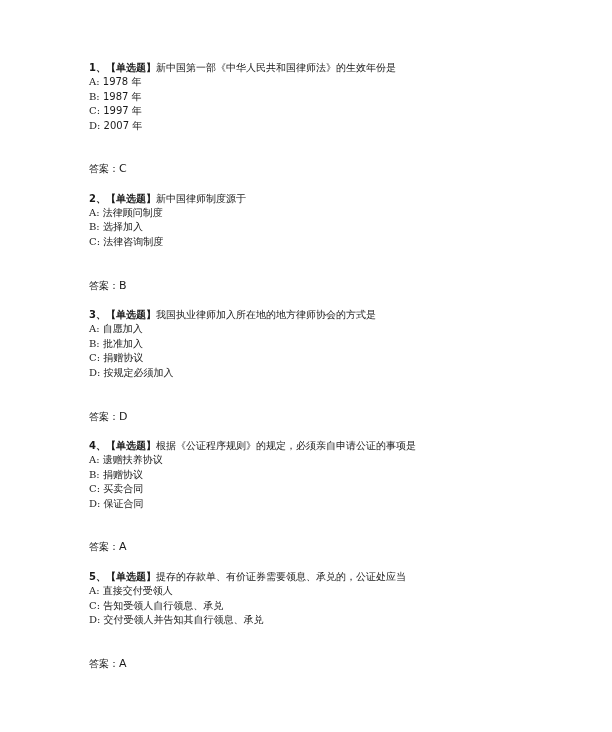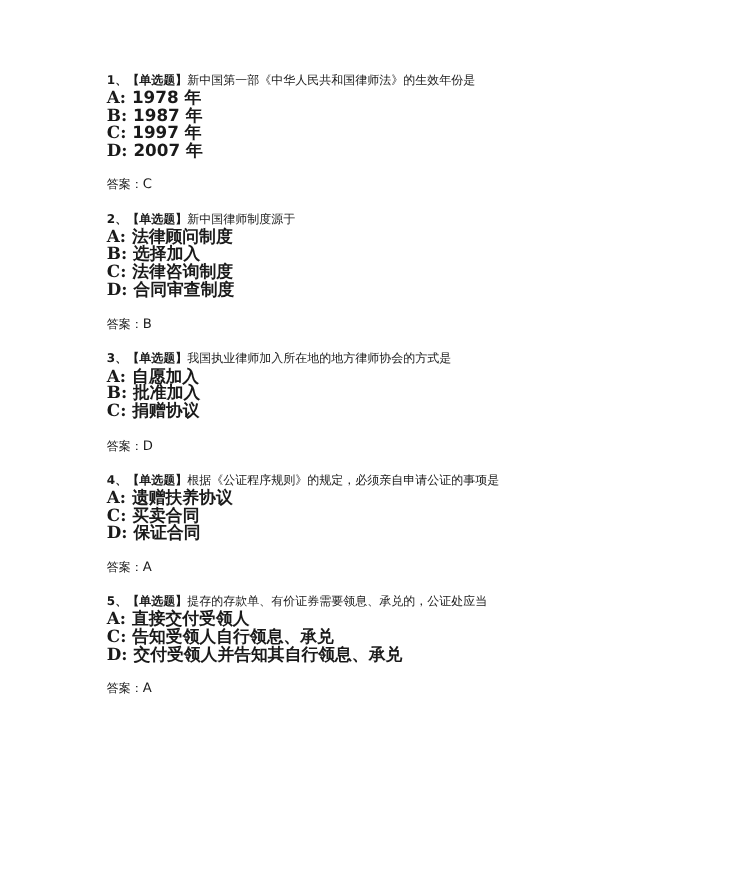--- a/index.html
+++ b/index.html
@@ -3,24 +3,24 @@
 <meta charset="utf-8">
 <style>
   html, body { margin:0; padding:0; background:#ffffff; }
   body { width:612px; height:732px; position:relative; overflow:hidden;
          font-family:"DejaVu Serif", "Liberation Serif", serif; color:#1a1a1a; }
   .page { position:absolute; left:89px; top:60px; width:460px; }
   .question { margin:0; }
   .q-title { font-size:10px; line-height:15px; height:15px; white-space:nowrap; }
   .q-num { font-family:"DejaVu Sans", sans-serif; font-weight:bold; }
   .q-type { font-weight:bold; }
-  .opt { font-size:14px; line-height:14.6px; height:14.6px; white-space:nowrap;font-weight:bold; }
+  .opt { font-size:10px; line-height:14.6px; height:14.6px; white-space:nowrap; }
   .opt-letter { font-family:"DejaVu Serif", serif; }
   .opt-text-num { font-family:"DejaVu Sans", sans-serif; }
-  .answer { font-size:10px; line-height:15px; height:15px; margin-top:13px; white-space:nowrap; }
+  .answer { font-size:10px; line-height:15px; height:15px; margin-top:28px; white-space:nowrap; }
   .answer-val { font-family:"DejaVu Sans", sans-serif; font-size:11px; }
   .q-gap { height:14.5px; }
 </style>
 </head>
 <body>
 
 <div class="page">
 
   <div class="question">
     <div class="q-title">
@@ -34,41 +34,42 @@
   </div>
   <div class="q-gap"></div>
 
   <div class="question">
     <div class="q-title">
       <span class="q-num">2、</span><span class="q-type">【单选题】</span><span>新中国律师制度源于</span>
     </div>
     <div class="opt"><span class="opt-letter">A: </span><span>法律顾问制度</span></div>
     <div class="opt"><span class="opt-letter">B: </span><span>选择加入</span></div>
     <div class="opt"><span class="opt-letter">C: </span><span>法律咨询制度</span></div>
-    <div class="opt"><span class="opt-letter">D: </span><span>合同审查制度</span></div>
     <div class="answer"><span>答案：</span><span class="answer-val">B</span></div>
   </div>
   <div class="q-gap"></div>
 
   <div class="question">
     <div class="q-title">
       <span class="q-num">3、</span><span class="q-type">【单选题】</span><span>我国执业律师加入所在地的地方律师协会的方式是</span>
     </div>
     <div class="opt"><span class="opt-letter">A: </span><span>自愿加入</span></div>
     <div class="opt"><span class="opt-letter">B: </span><span>批准加入</span></div>
     <div class="opt"><span class="opt-letter">C: </span><span>捐赠协议</span></div>
+    <div class="opt"><span class="opt-letter">D: </span><span>按规定必须加入</span></div>
     <div class="answer"><span>答案：</span><span class="answer-val">D</span></div>
   </div>
   <div class="q-gap"></div>
 
   <div class="question">
     <div class="q-title">
       <span class="q-num">4、</span><span class="q-type">【单选题】</span><span>根据《公证程序规则》的规定，必须亲自申请公证的事项是</span>
     </div>
     <div class="opt"><span class="opt-letter">A: </span><span>遗赠扶养协议</span></div>
+    <div class="opt"><span class="opt-letter">B: </span><span>捐赠协议</span></div>
     <div class="opt"><span class="opt-letter">C: </span><span>买卖合同</span></div>
     <div class="opt"><span class="opt-letter">D: </span><span>保证合同</span></div>
     <div class="answer"><span>答案：</span><span class="answer-val">A</span></div>
   </div>
   <div class="q-gap"></div>
 
   <div class="question">
     <div class="q-title">
       <span class="q-num">5、</span><span class="q-type">【单选题】</span><span>提存的存款单、有价证券需要领息、承兑的，公证处应当</span>
     </div>

